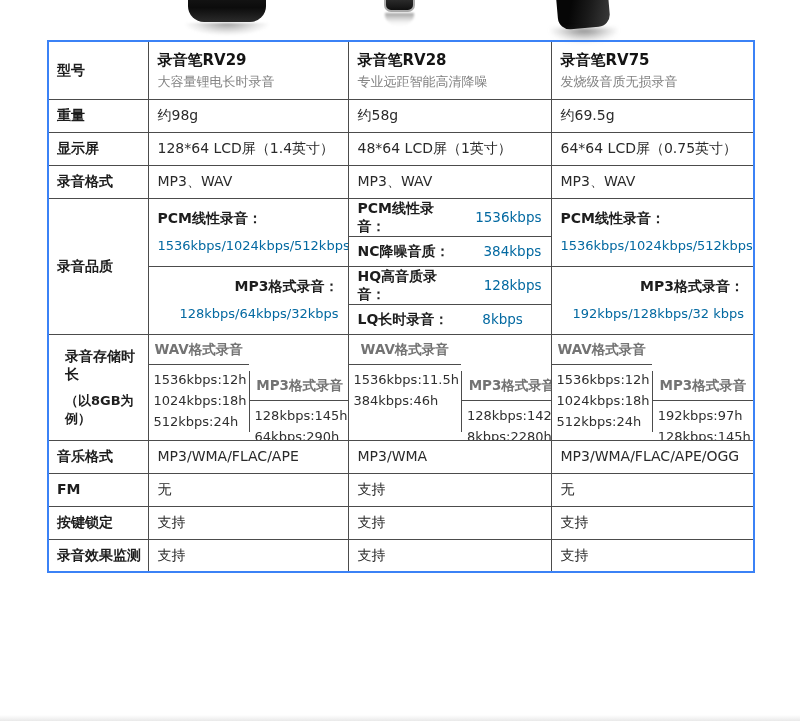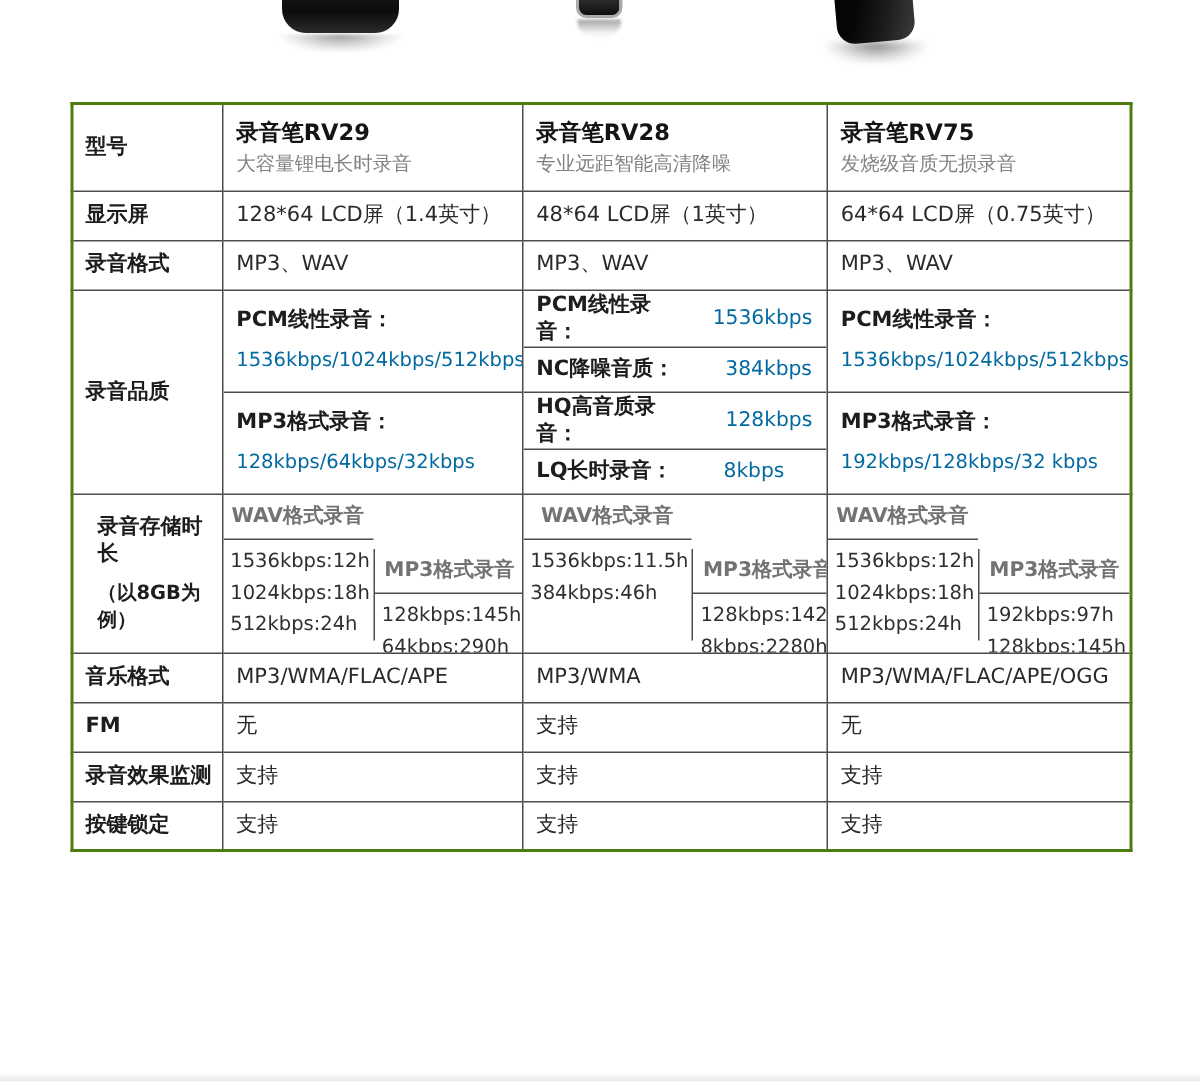--- a/index.html
+++ b/index.html
@@ -23,23 +23,23 @@
         border-radius:0 0 50% 50%/0 0 85% 85%;filter:blur(1px);}
   .dev3{left:557px;top:-14px;width:52px;height:42px;
         background:linear-gradient(105deg,#060606 30%,#1a1a1a 60%,#3c3c3c);
         border-radius:12px;transform:rotate(-5deg);}
   .dev3-refl{left:551px;top:28px;width:66px;height:14px;
         background:radial-gradient(ellipse at 50% 0%,rgba(20,20,20,.55),rgba(90,90,90,.18) 55%,transparent 78%);
         filter:blur(2px);}
 
   
   table.spec{
-    position:absolute;left:47px;top:68px;width:706px;
+    position:absolute;left:47px;top:40px;width:706px;
     border-collapse:collapse;table-layout:fixed;
-    border:2px solid #4d7c0f;
+    border:2px solid #3b82f6;
   }
   .spec td{
     border:1px solid #4c4c4c;
     font-size:14px;line-height:1.35;color:#2a2a2a;
     padding:0 9px;vertical-align:middle;text-align:left;
     overflow:hidden;
   }
   .spec td.lbl{font-weight:bold;color:#1d1d1d;padding:0 4px 0 8px;}
   .row-model{height:58px;}
   .row-s{height:33px;}
@@ -47,21 +47,21 @@
   .row-battery{height:43px;}
   .row-storage{height:97px;}
   .pname{font-weight:bold;font-size:15px;color:#141414;}
   .ptag{font-size:13px;color:#828282;margin-top:2px;}
   .fit{font-size:13.5px;}
 
   
   td.nopad{padding:0;vertical-align:top;}
   .q-col{display:flex;flex-direction:column;height:135px;}
   .q-block{flex:1;display:flex;flex-direction:column;justify-content:space-evenly;padding:2px 9px;}
-  .q-block + .q-block{border-top:1px solid #4c4c4c;}
+  .q-block + .q-block{border-top:1px solid #4c4c4c;align-items:flex-end;}
   .q-line{flex:1;display:flex;align-items:center;padding:0 9px;}
   .q-line + .q-line{border-top:1px solid #4c4c4c;gap:20px;}
   .q-lab{font-weight:bold;color:#1d1d1d;}
   .q-val{color:#0369a1;font-size:13px;}
   .q-line .q-val{margin-left:14px;font-size:13.5px;}
 
   
   .bat-grid{display:grid;grid-template-columns:53% 47%;padding:2px 9px;line-height:19px;}
   .bat-lines{padding:2px 9px;line-height:19px;}
 
@@ -108,20 +108,26 @@
       <div class="pname">录音笔RV28</div>
       <div class="ptag">专业远距智能高清降噪</div>
     </td>
     <td>
       <div class="pname">录音笔RV75</div>
       <div class="ptag">发烧级音质无损录音</div>
     </td>
   </tr>
 
 
+  <tr class="row-s">
+    <td class="lbl">重量</td>
+    <td>约98g</td>
+    <td>约58g</td>
+    <td>约69.5g</td>
+  </tr>
 
   <tr class="row-s">
     <td class="lbl">显示屏</td>
     <td class="fit">128*64 LCD屏（1.4英寸）</td>
     <td class="fit">48*64 LCD屏（1英寸）</td>
     <td class="fit">64*64 LCD屏（0.75英寸）</td>
   </tr>
 
   <tr class="row-s">
     <td class="lbl">录音格式</td>
@@ -255,28 +261,28 @@
 
   <tr class="row-s">
     <td class="lbl">FM</td>
     <td>无</td>
     <td>支持</td>
     <td>无</td>
   </tr>
 
 
   <tr class="row-s">
+    <td class="lbl">按键锁定</td>
+    <td>支持</td>
+    <td>支持</td>
+    <td>支持</td>
+  </tr>
+
+  <tr class="row-s">
     <td class="lbl">录音效果监测</td>
-    <td>支持</td>
-    <td>支持</td>
-    <td>支持</td>
-  </tr>
-
-  <tr class="row-s">
-    <td class="lbl">按键锁定</td>
     <td>支持</td>
     <td>支持</td>
     <td>支持</td>
   </tr>
 </tbody>
   </table>
 
 <div class="bottom-fade"></div>
 
 </body></html>

